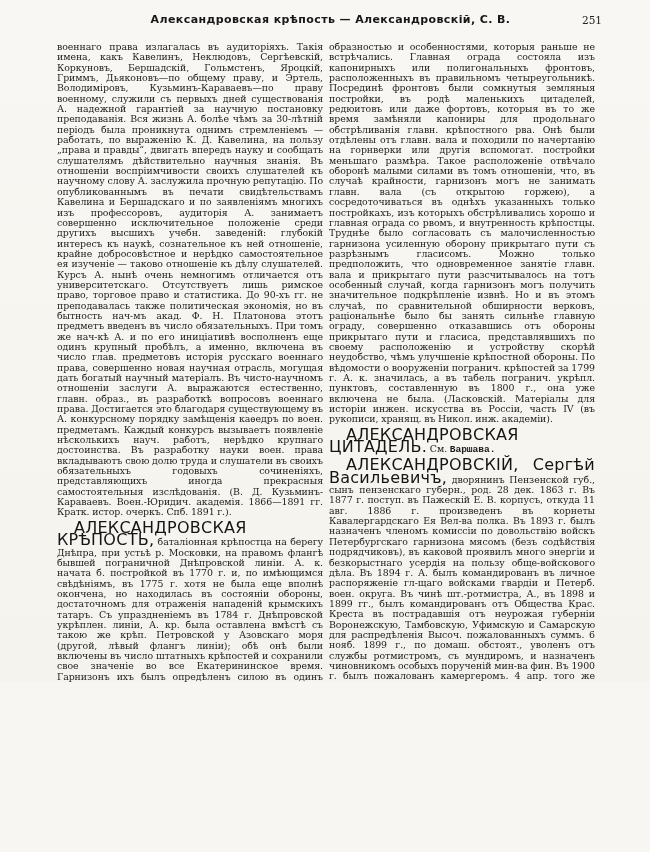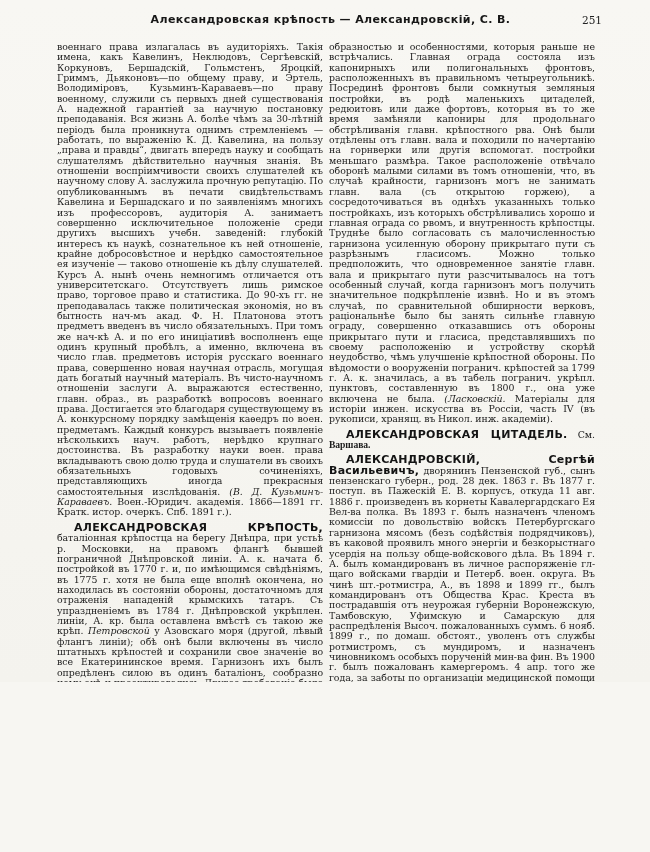--- a/index.html
+++ b/index.html
@@ -46,27 +46,27 @@
   .column p {
     text-align: justify;
     font-size: 9.4px;
     line-height: 10.35px;
     letter-spacing: -0.06px;
     word-spacing: -0.2px;
   }
   p.article { text-indent: 17px; margin-top: 5px; }
   .entry-head {
     font-family: "DejaVu Sans", "Liberation Sans", sans-serif;
-    font-weight: bold;
-    font-size: 11px;
+    font-weight: normal;
+    font-size: 16px;
     letter-spacing: 0.25px;
     color: #141414;
   }
-  .entry-ref { font-weight: bold; font-family: Liberation Serif, serif; font-size: 9.6px; }
-  .cit { font-style: italic; }
+  .entry-ref { font-weight: bold; font-family: Liberation Mono, monospace; font-size: 9.6px; }
+  .cit { }
 </style>
 </head>
 <body>
 
 <div class="page">
 
   <div class="running-header">
     <div class="header-title">Александровская крѣпость — Александровскій, С. В.</div>
     <div class="page-number">251</div>
   </div>

